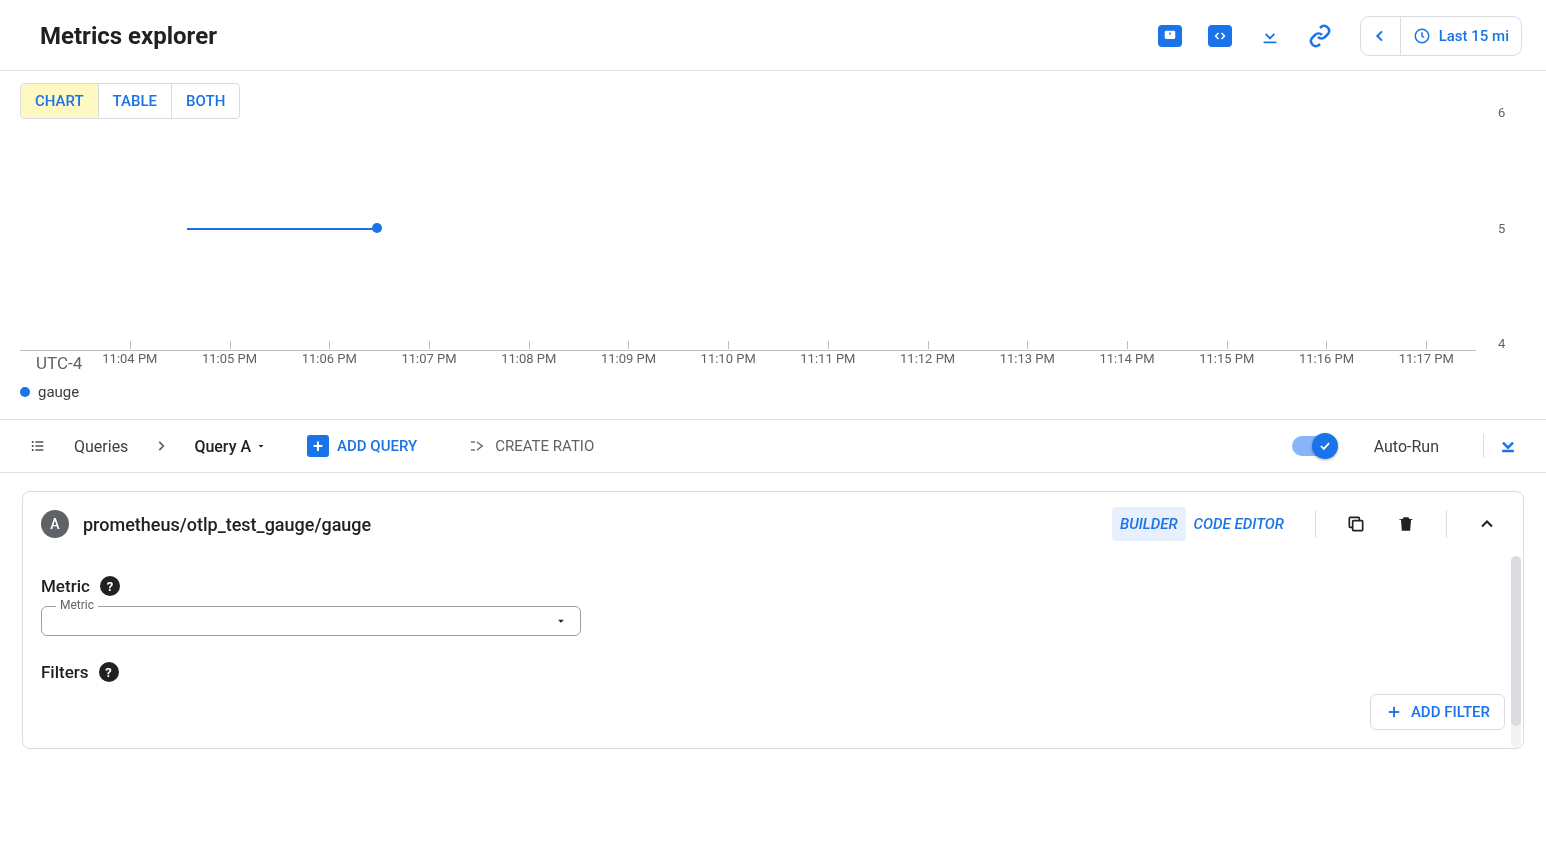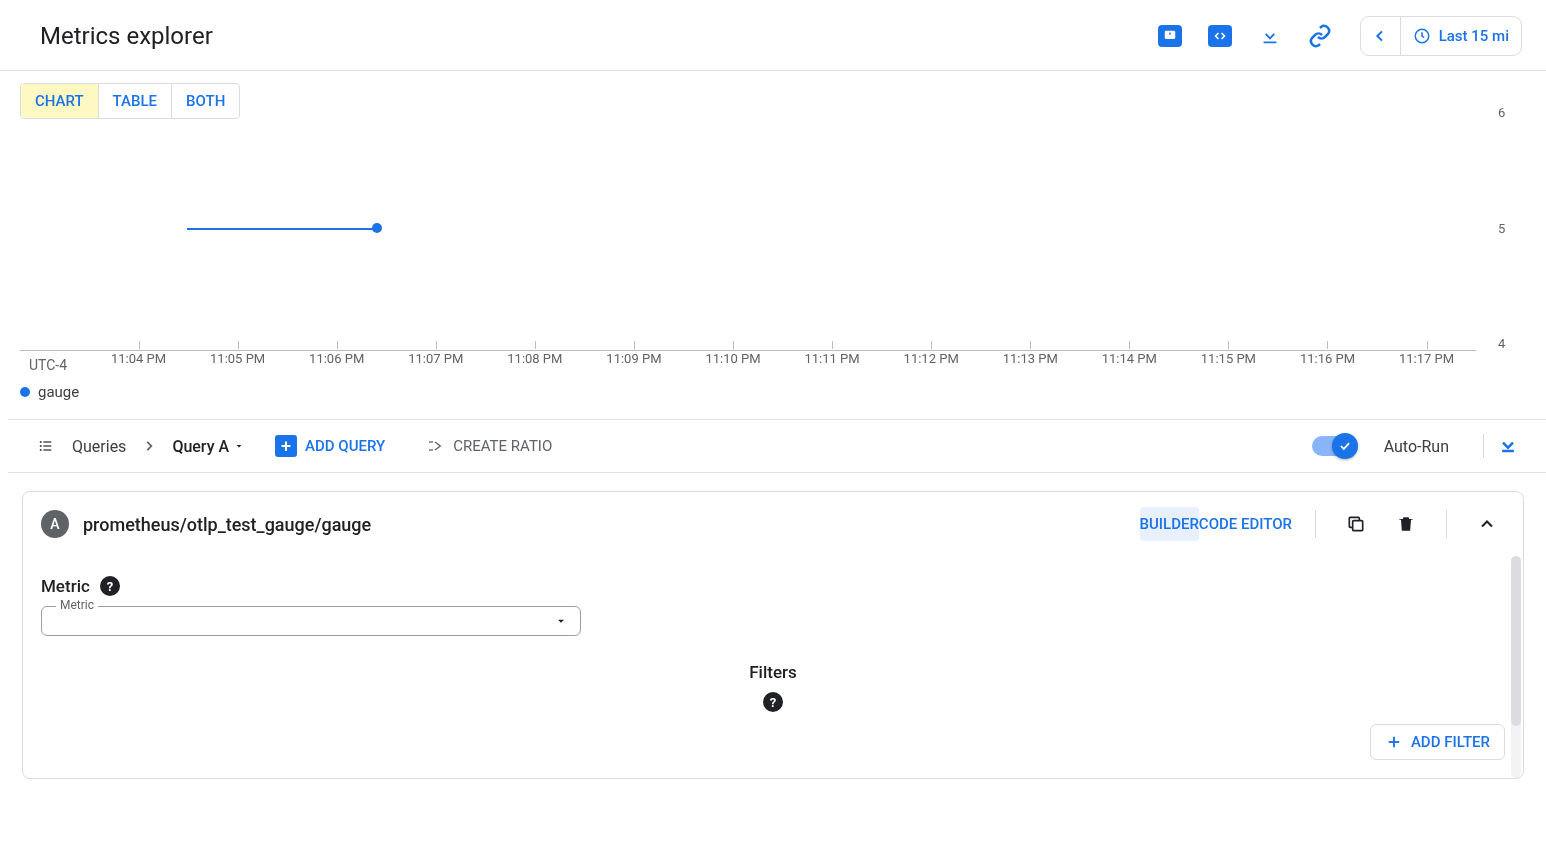--- a/index.html
+++ b/index.html
@@ -12,21 +12,21 @@
   }
   .header {
     display: flex;
     align-items: center;
     justify-content: space-between;
     padding: 16px 24px 14px 40px;
     border-bottom: 1px solid #e0e0e0;
   }
   .title {
     font-size: 24px;
-    font-weight: 400;
+    font-weight: 700;
     color: #202124;
     text-align: right;
   }
   .header-actions {
     display: flex;
     align-items: center;
     gap: 14px;
   }
   .icon-btn {
     width: 36px;
@@ -107,59 +107,58 @@
     align-items:flex-start;
     padding-left:12px;
     font-size:13px;
     color:#5f6368;
   }
   .x-axis {
     position:absolute;left:0;right:60px;bottom:28px;
     border-top:1px solid #bdbdbd;
   }
   .x-ticks {
-    position:absolute;left:9px;right:60px;bottom:0;height:28px;
+    position:absolute;left:0;right:60px;bottom:0;height:28px;
     display:flex;
   }
   .x-tick {
     flex:1;
     position:relative;
     font-size:13px;
     color:#5f6368;
     text-align:center;
   }
   .x-tick::before {
     content:"";
     position:absolute;top:-10px;left:50%;width:1px;height:8px;background:#bdbdbd;
   }
   .tz-label {
-    position:absolute;left:9px;bottom:6px;font-size:14px;color:#5f6368;
+    position:absolute;left:16px;bottom:6px;font-size:17px;color:#5f6368;
   }
   .series-line {
     position:absolute;
     border-top:2px solid #1a73e8;
     top:50%;
   }
   .series-dot {
     position:absolute;width:10px;height:10px;background:#1a73e8;border-radius:50%;
     top:50%;transform:translate(-50%,-50%);
   }
   .legend {
     margin:4px 0 0 20px;
     display:flex;align-items:center;gap:8px;
     font-size:15px;color:#3c4043;
   }
   .legend-dot{width:10px;height:10px;background:#1a73e8;border-radius:50%;}
   .queries-bar {
-    display:flex;align-items:center;gap:16px;
+    display:flex;align-items:center;gap:26px;
     padding:14px 28px;
     border-top:1px solid #e0e0e0;
     border-bottom:1px solid #e0e0e0;
     margin-top:18px;
-    margin-left:8px;
   }
   .queries-bar .spacer{flex:1;}
   .q-label{font-size:16px;color:#3c4043;}
   .q-current{font-size:16px;color:#202124;font-weight:500;display:flex;align-items:center;gap:4px;cursor:pointer;}
   .add-query{
     display:flex;align-items:center;gap:8px;
     color:#1a73e8;font-weight:500;font-size:15px;cursor:pointer;
   }
   .add-query .plus-box{background:#1a73e8;color:#fff;width:22px;height:22px;border-radius:3px;display:flex;align-items:center;justify-content:center;font-size:18px;line-height:1;}
   .create-ratio{display:flex;align-items:center;gap:8px;color:#5f6368;font-size:15px;cursor:pointer;}
@@ -179,21 +178,21 @@
     position:relative;
   }
   .panel-header{
     display:flex;align-items:center;gap:14px;
     padding:14px 18px;
   }
   .badge{width:28px;height:28px;background:#5f6368;color:#fff;border-radius:50%;display:flex;align-items:center;justify-content:center;font-size:14px;font-weight:500;}
   .metric-path{font-size:18px;font-weight:500;color:#202124;}
   .panel-header .spacer{flex:1;}
   .mode-toggle{display:flex;border:1px solid transparent;}
-  .mode-btn{padding:8px 0;font-size:15px;font-weight:500;color:#1a73e8;cursor:pointer;border-radius:4px;}
+  .mode-btn{padding:8px 8px;font-size:15px;font-weight:500;color:#1a73e8;cursor:pointer;border-radius:4px;font-style:italic;}
   .mode-btn.active{background:#e8f0fe;}
   .vline{width:1px;background:#dadce0;height:28px;margin:0 8px;}
   .panel-body{padding:6px 18px 18px 18px;position:relative;text-align:right;}
   .scroll-track{position:absolute;right:2px;top:0;bottom:0;width:10px;background:#f1f3f4;border-radius:5px;}
   .scroll-thumb{position:absolute;right:2px;top:0;width:10px;height:170px;background:#dadce0;border-radius:5px;}
   .section-label{display:flex;align-items:center;gap:10px;font-size:17px;font-weight:500;color:#202124;margin-top:14px;}
   .help-dot{width:20px;height:20px;background:#202124;color:#fff;border-radius:50%;display:flex;align-items:center;justify-content:center;font-size:13px;font-weight:700;cursor:pointer;}
   .metric-select{
     margin-top:10px;
     border:1px solid #9aa0a6;border-radius:6px;
@@ -394,21 +393,21 @@
     </div>
     <div class="metric-select">
       <div class="float-label">Metric</div>
       <span class="caret">
         <svg width="14" height="14" viewBox="0 0 24 24" fill="#202124">
             <path d="M7 10l5 5 5-5z"></path>
           </svg>
       </span>
     </div>
 
-    <div class="section-label" style="margin-top:26px;flex-direction:column;">
+    <div class="section-label" style="margin-top:26px;">
       <span>Filters</span>
       <div class="help-dot">?</div>
     </div>
     <div class="add-filter-btn">
       <svg width="18" height="18" viewBox="0 0 24 24" fill="none" stroke="#1a73e8" stroke-width="2.5">
           <line x1="12" y1="5" x2="12" y2="19"></line>
           <line x1="5" y1="12" x2="19" y2="12"></line>
         </svg>
       <span>ADD FILTER</span>
     </div>

